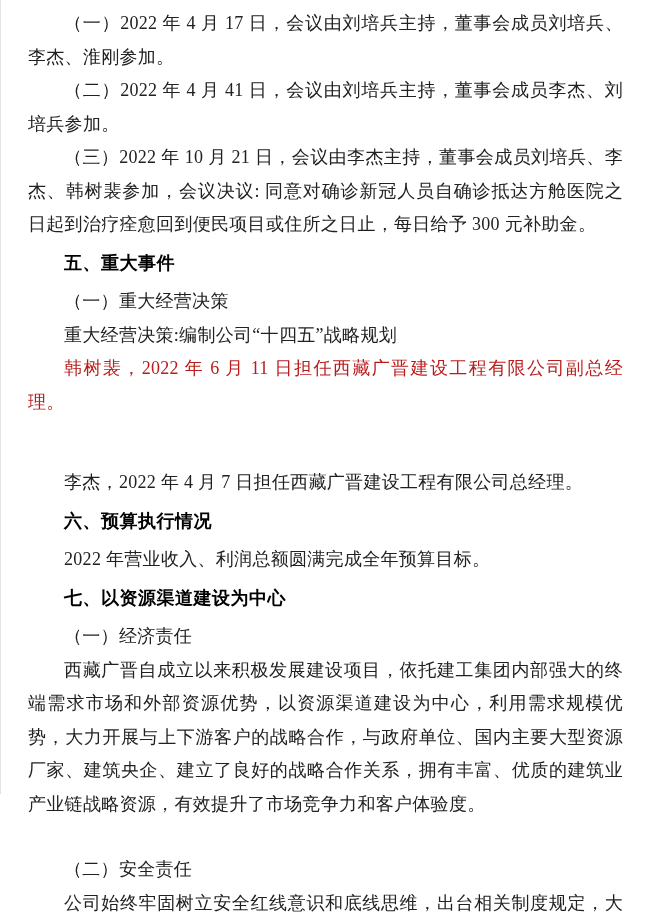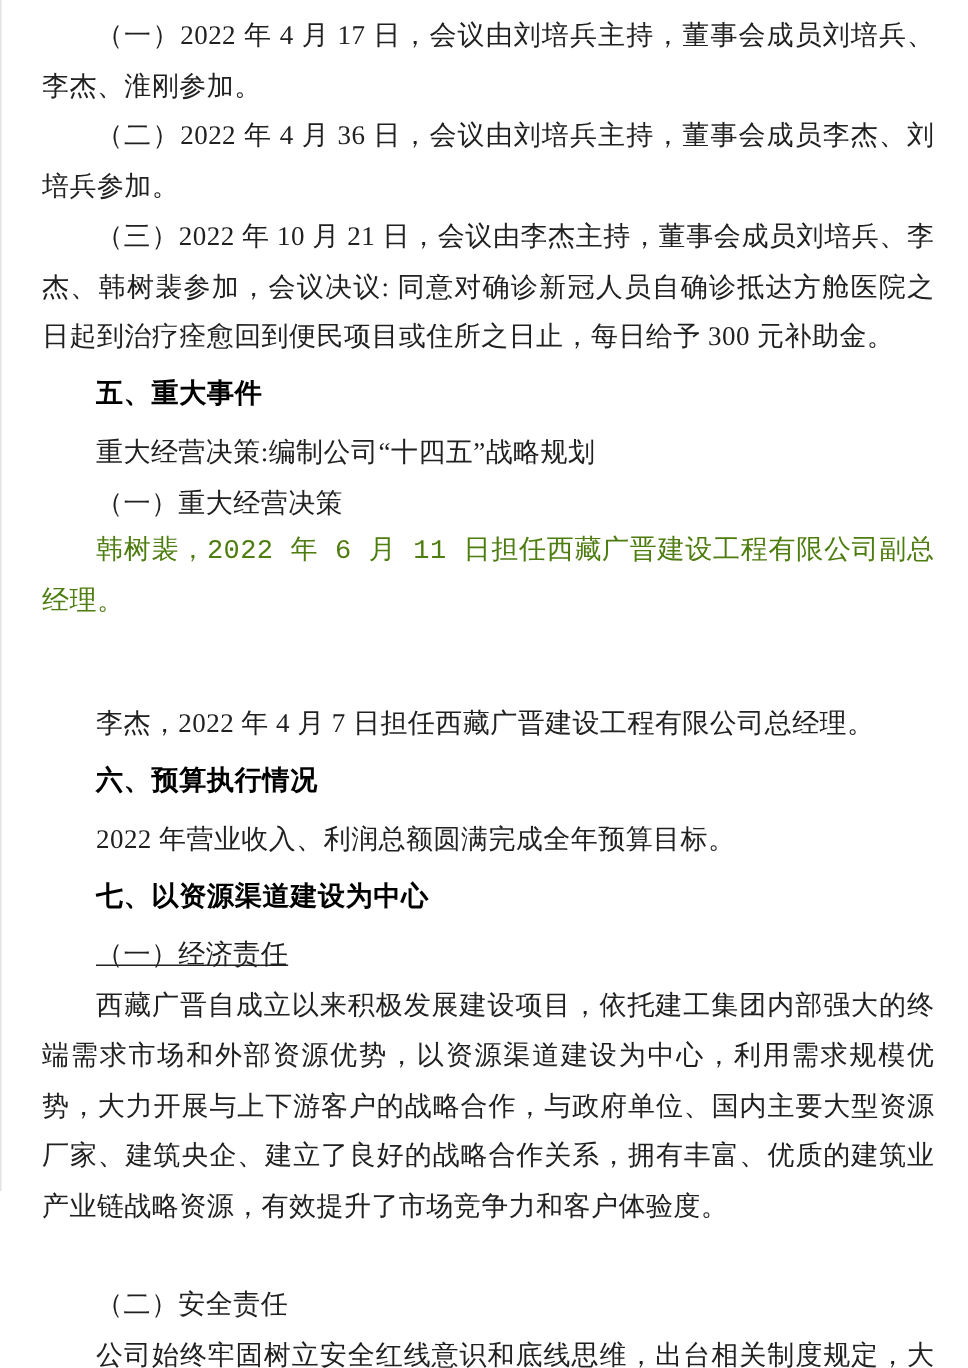--- a/index.html
+++ b/index.html
@@ -42,27 +42,27 @@
     color: #000000;
     font-weight: 700;
     font-family: Liberation Mono, monospace;
   }
 </style>
 </head>
 <body style="background: rgb(255, 255, 255);">
 
 <div class="page" id="doc" style="border-left-color: rgb(227, 227, 227);">
     <p class="para" style="color: rgb(33, 33, 33);">（一）2022 年 4 月 17 日，会议由刘培兵主持，董事会成员刘培兵、李杰、淮刚参加。</p>
-    <p class="para" style="color: rgb(33, 33, 33);">（二）2022 年 4 月 36 日，会议由刘培兵主持，董事会成员李杰、刘培兵参加。</p>
+    <p class="para" style="color: rgb(33, 33, 33);">（二）2022 年 4 月 41 日，会议由刘培兵主持，董事会成员李杰、刘培兵参加。</p>
     <p class="para" style="color: rgb(33, 33, 33);">（三）2022 年 10 月 21 日，会议由李杰主持，董事会成员刘培兵、李杰、韩树裴参加，会议决议: 同意对确诊新冠人员自确诊抵达方舱医院之日起到治疗痊愈回到便民项目或住所之日止，每日给予 300 元补助金。</p>
     <p class="heading" style="color: rgb(0, 0, 0);">五、重大事件</p>
+    <p class="para" style="color: rgb(33, 33, 33);">（一）重大经营决策</p>
     <p class="para" style="color: rgb(33, 33, 33);">重大经营决策:编制公司“十四五”战略规划</p>
-    <p class="para" style="color: rgb(33, 33, 33);">（一）重大经营决策</p>
-    <p class="para" style="color: #4d7c0f; font-family: Liberation Mono, monospace;">韩树裴，2022 年 6 月 11 日担任西藏广晋建设工程有限公司副总经理。</p>
+    <p class="para" style="color: #b91c1c;">韩树裴，2022 年 6 月 11 日担任西藏广晋建设工程有限公司副总经理。</p>
     <p class="para" style="color: rgb(33, 33, 33); margin-top: 47px;">李杰，2022 年 4 月 7 日担任西藏广晋建设工程有限公司总经理。</p>
     <p class="heading" style="color: rgb(0, 0, 0);">六、预算执行情况</p>
     <p class="para" style="color: rgb(33, 33, 33);">2022 年营业收入、利润总额圆满完成全年预算目标。</p>
     <p class="heading" style="color: rgb(0, 0, 0);">七、以资源渠道建设为中心</p>
-    <p class="para" style="color: rgb(33, 33, 33); text-decoration: underline;">（一）经济责任</p>
+    <p class="para" style="color: rgb(33, 33, 33);">（一）经济责任</p>
     <p class="para" style="color: rgb(33, 33, 33);">西藏广晋自成立以来积极发展建设项目，依托建工集团内部强大的终端需求市场和外部资源优势，以资源渠道建设为中心，利用需求规模优势，大力开展与上下游客户的战略合作，与政府单位、国内主要大型资源厂家、建筑央企、建立了良好的战略合作关系，拥有丰富、优质的建筑业产业链战略资源，有效提升了市场竞争力和客户体验度。</p>
     <p class="para" style="color: rgb(33, 33, 33); margin-top: 32px;">（二）安全责任</p>
     <p class="para" style="color: rgb(33, 33, 33);">公司始终牢固树立安全红线意识和底线思维，出台相关制度规定，大力宣</p>
   </div>
 
 </body></html>

